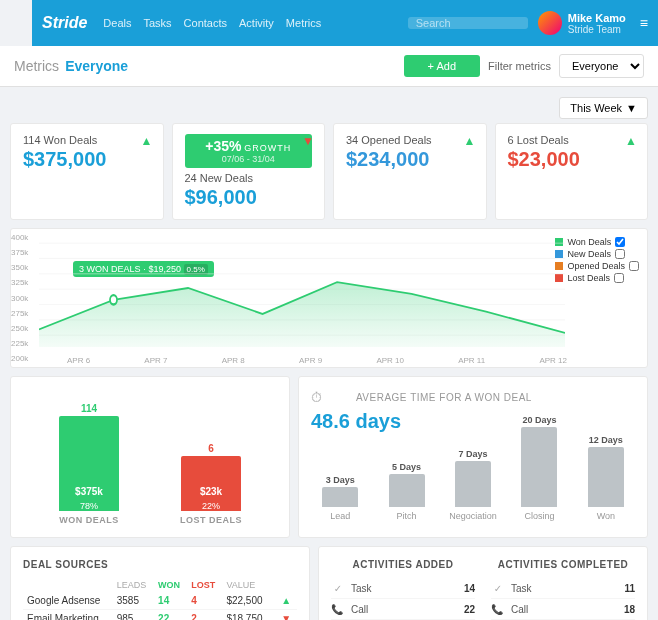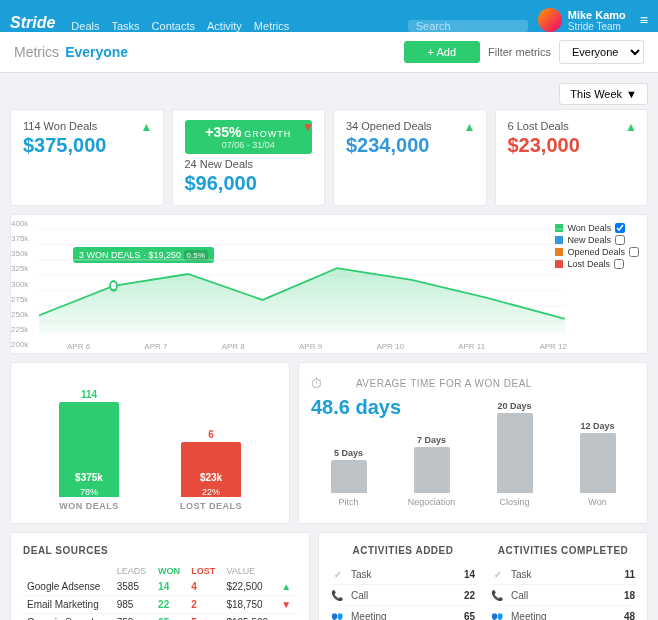--- a/index.html
+++ b/index.html
@@ -2,23 +2,24 @@
 <html><head>
   <meta charset="utf-8">
   <style>
     * { box-sizing: border-box; margin: 0; padding: 0; }
     body { font-family: Arial, sans-serif; background: #f0f2f5; font-size: 12px; color: #333; width: 658px; }
 
     
     .topnav {
       background: #1a9fd8;
       display: flex;
-      align-items: flex-end;
+      align-items: center;
       padding: 0 10px;
-      height: 32px;
+      height: 46px;
+      margin-left: 32px;
     }
     .logo { color: white; font-size: 16px; font-weight: bold; font-style: italic; margin-right: 16px; }
     .nav-links { display: flex; gap: 12px; }
     .nav-link { color: rgba(255,255,255,0.85); font-size: 11px; cursor: pointer; }
     .nav-spacer { flex: 1; }
     .search-box {
       background: rgba(255,255,255,0.2);
       border: none;
       border-radius: 3px;
       padding: 0 8px;
@@ -461,20 +462,25 @@
       </div>
     </div>
 
     <div class="avg-time-card">
       <div class="avg-time-header">
         <span class="clock-icon">⏱</span>
         <span class="avg-time-title">AVERAGE TIME FOR A WON DEAL</span>
       </div>
       <div class="avg-time-value">48.6 days</div>
       <div class="avg-bars-row">
+        <div class="avg-bar-group">
+          <div class="avg-bar-days">3 Days</div>
+          <div class="avg-bar-rect" style="height:20px;"></div>
+          <div class="avg-bar-name">Lead</div>
+        </div>
         <div class="avg-bar-group">
           <div class="avg-bar-days">5 Days</div>
           <div class="avg-bar-rect" style="height:33px;"></div>
           <div class="avg-bar-name">Pitch</div>
         </div>
         <div class="avg-bar-group">
           <div class="avg-bar-days">7 Days</div>
           <div class="avg-bar-rect" style="height:46px;"></div>
           <div class="avg-bar-name">Negociation</div>
         </div>

